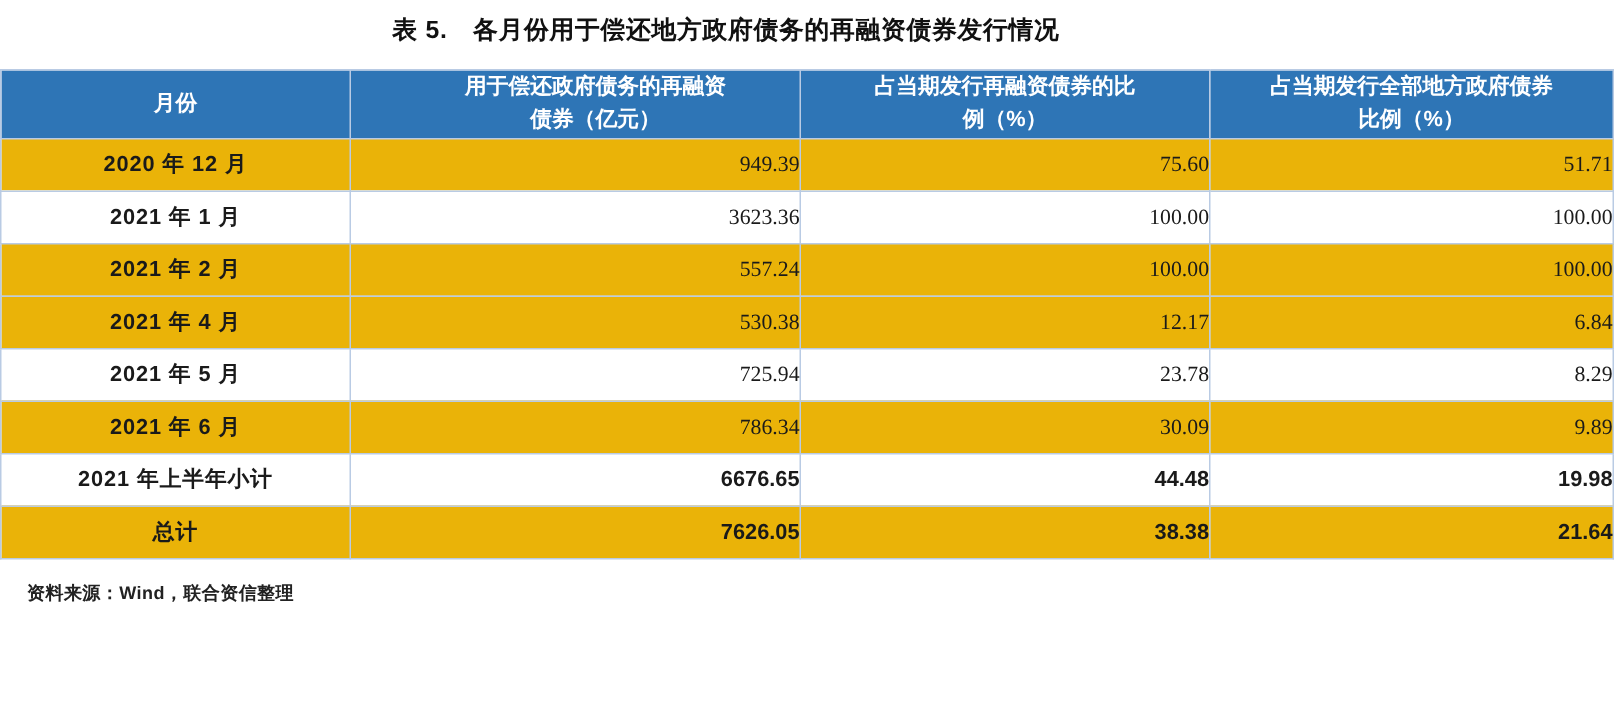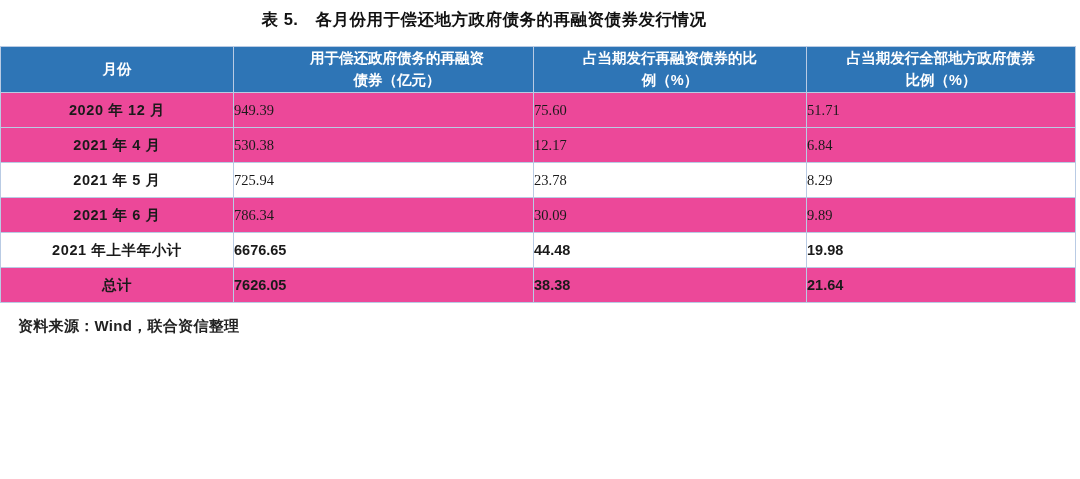--- a/index.html
+++ b/index.html
@@ -63,35 +63,35 @@
     line-height: 34px;
   }
   td.month {
     text-align: center;
     font-weight: bold;
     font-family: "Liberation Sans", "DejaVu Sans", sans-serif;
     letter-spacing: 0.6px;
     padding: 0 6px;
   }
   td.num {
-    text-align: left;
+    text-align: right;
     padding-right: 12px;
     font-family: "Liberation Serif", "DejaVu Serif", serif;
   }
-  tr.shade td { background: #ec4899; }
+  tr.shade td { background: #eab308; }
   tr.plain td { background: #ffffff; }
   tr.total td, tr.subtotal td {
     font-weight: bold;
   }
   tr.subtotal td.num, tr.total td.num {
     font-family: "Liberation Sans", "DejaVu Sans", sans-serif;
   }
   .source {
     margin: 14px 0 0 18px;
-    font-size: 15px;
+    font-size: 12px;
     font-family: "Liberation Sans", "DejaVu Sans", sans-serif;
     font-weight: bold;
     color: #222222;
     letter-spacing: 0.3px;
   }
 </style>
 </head>
 <body>
 
 <div class="page">
@@ -118,20 +118,32 @@
         </th>
       </tr>
     </thead>
     <tbody id="table-body">
         <tr class="shade">
           <td class="month">2020 年 12 月</td>
           <td class="num">949.39</td>
           <td class="num">75.60</td>
           <td class="num">51.71</td>
         </tr>
+        <tr class="plain">
+          <td class="month">2021 年 1 月</td>
+          <td class="num">3623.36</td>
+          <td class="num">100.00</td>
+          <td class="num">100.00</td>
+        </tr>
+        <tr class="shade">
+          <td class="month">2021 年 2 月</td>
+          <td class="num">557.24</td>
+          <td class="num">100.00</td>
+          <td class="num">100.00</td>
+        </tr>
         <tr class="shade">
           <td class="month">2021 年 4 月</td>
           <td class="num">530.38</td>
           <td class="num">12.17</td>
           <td class="num">6.84</td>
         </tr>
         <tr class="plain">
           <td class="month">2021 年 5 月</td>
           <td class="num">725.94</td>
           <td class="num">23.78</td>

